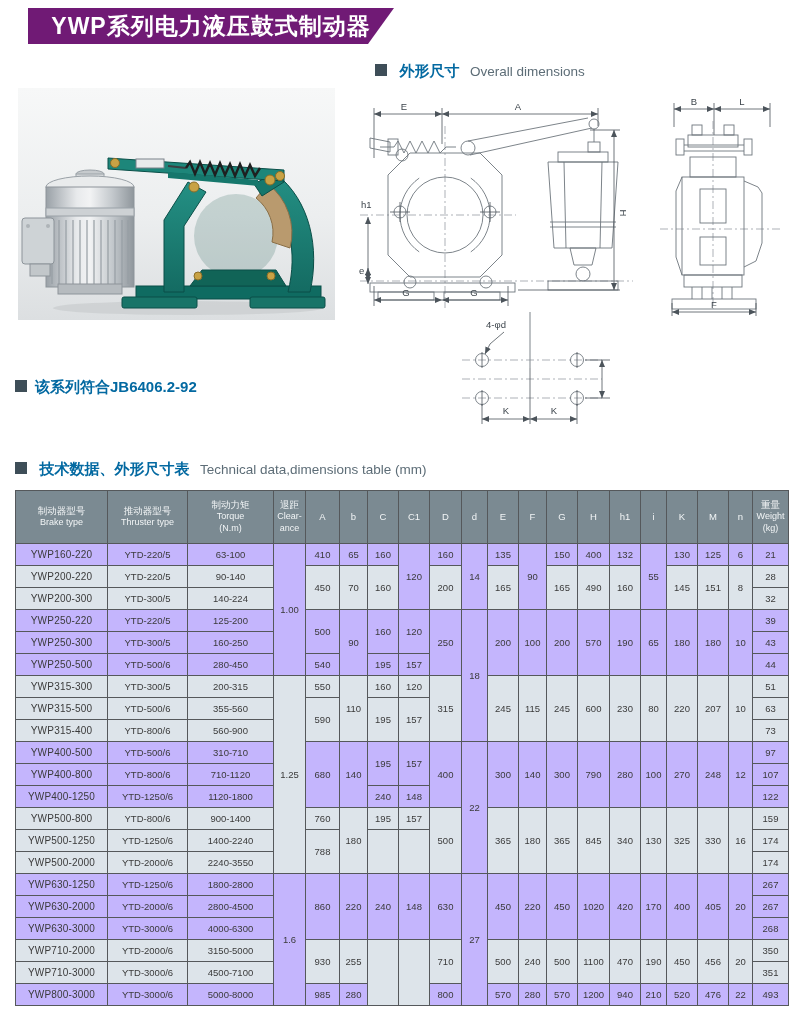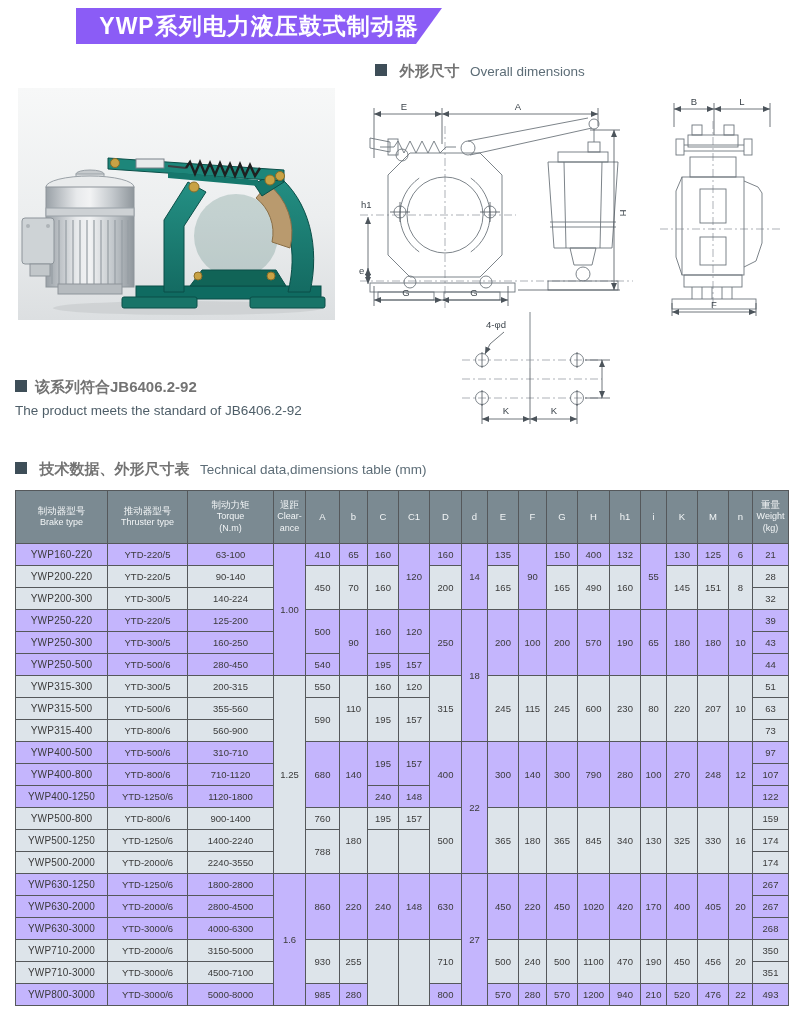--- a/index.html
+++ b/index.html
@@ -2,30 +2,30 @@
 <html><head>
 <meta charset="utf-8">
 <style>
   html,body{margin:0;padding:0;}
   body{width:800px;height:1010px;position:relative;background:#ffffff;
        font-family:"Liberation Sans",sans-serif;overflow:hidden;}
   .page{position:absolute;inset:0;}
 
   
   .banner-left{position:absolute;left:28px;top:8px;width:366px;height:36px;
-    background:#8b5cf6;clip-path:polygon(0 0,100% 0,340px 100%,0 100%);
-    color:#ffffff;font-weight:bold;font-size:23px;line-height:36px;text-align:center;letter-spacing:1px;margin-left:48px;}
+    background:#701a75;clip-path:polygon(0 0,100% 0,340px 100%,0 100%);
+    color:#ffffff;font-weight:bold;font-size:23px;line-height:36px;text-align:center;letter-spacing:1px;}
   .banner-right{position:absolute;left:378px;top:8px;width:414px;height:36px;
     background:linear-gradient(#d6d8d9,#bcbebf);clip-path:polygon(26px 0,100% 0,100% 100%,0 100%);
     color:#15232d;font-weight:bold;font-size:14.5px;line-height:36px;text-align:center;letter-spacing:-0.2px;}
 
   
   .sec-head{position:absolute;white-space:nowrap;}
   .sq{display:inline-block;width:12px;height:12px;background:#3e4e58;margin-right:8px;}
-  .sec-head .zh,.std .zh{font-size:15px;font-weight:bold;color:#737373;margin-right:6px;}
+  .sec-head .zh,.std .zh{font-size:15px;font-weight:bold;color:#0369a1;margin-right:6px;}
   .sec-head .en{font-size:13.5px;color:#5d6d77;}
   .std{position:absolute;left:15px;top:378px;}
   .std-en{font-size:13.5px;color:#4e5e68;margin-top:6px;}
 
   
   .photo{position:absolute;left:18px;top:88px;width:317px;height:232px;}
   .dwg{position:absolute;}
   .dwg .ln{stroke:#6e767d;fill:none;stroke-width:0.9;}
   .dwg .dim{stroke:#4c545b;fill:none;stroke-width:0.8;}
   .dwg .cl{stroke:#8a9199;fill:none;stroke-width:0.7;stroke-dasharray:8 3 2 3;}
@@ -248,21 +248,20 @@
     <text x="114" y="102" text-anchor="middle">K</text>
     <line class="dim" x1="145" y1="48" x2="170" y2="48"></line>
     <line class="dim" x1="145" y1="86" x2="170" y2="86"></line>
     <line class="dim" x1="162" y1="48" x2="162" y2="86" marker-start="url(#arr)" marker-end="url(#arr)"></line>
   </svg>
 
   <div class="std">
     <div>
       <span class="sq"></span><span class="zh">该系列符合JB6406.2-92</span>
     </div>
-    <div class="std-en">The product meets the standard of JB6406.2-92</div>
   </div>
 
   <div class="sec-head" style="left:15px;top:460px;">
     <span class="sq"></span>
     <span class="zh">技术数据、外形尺寸表</span>
     <span class="en">Technical data,dimensions table (mm)</span>
   </div>
 
   <table class="spec">
     <colgroup>

